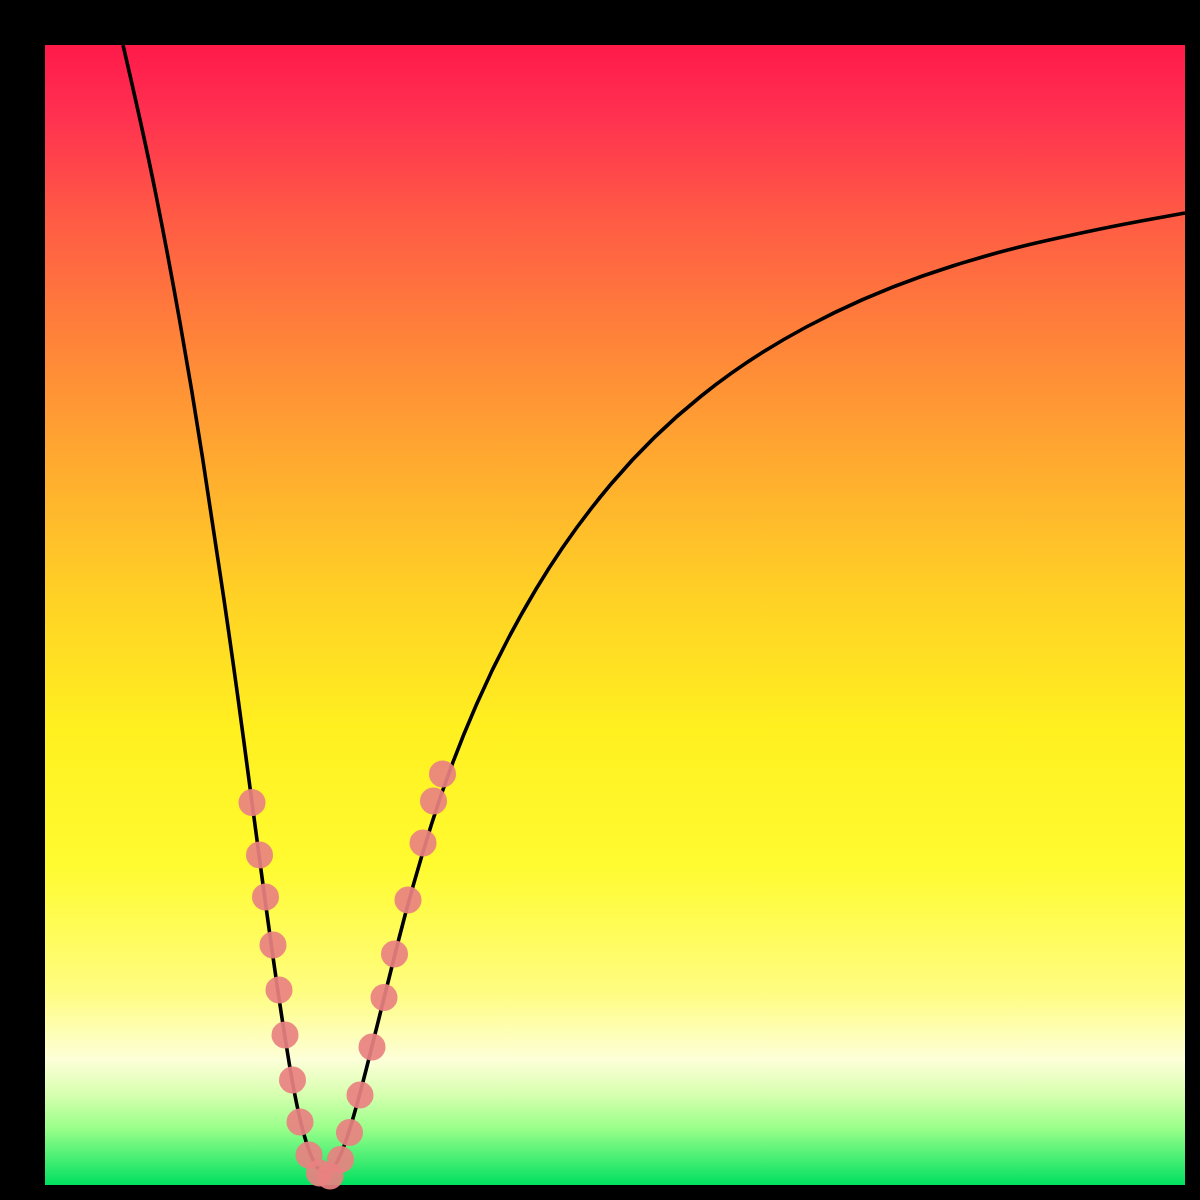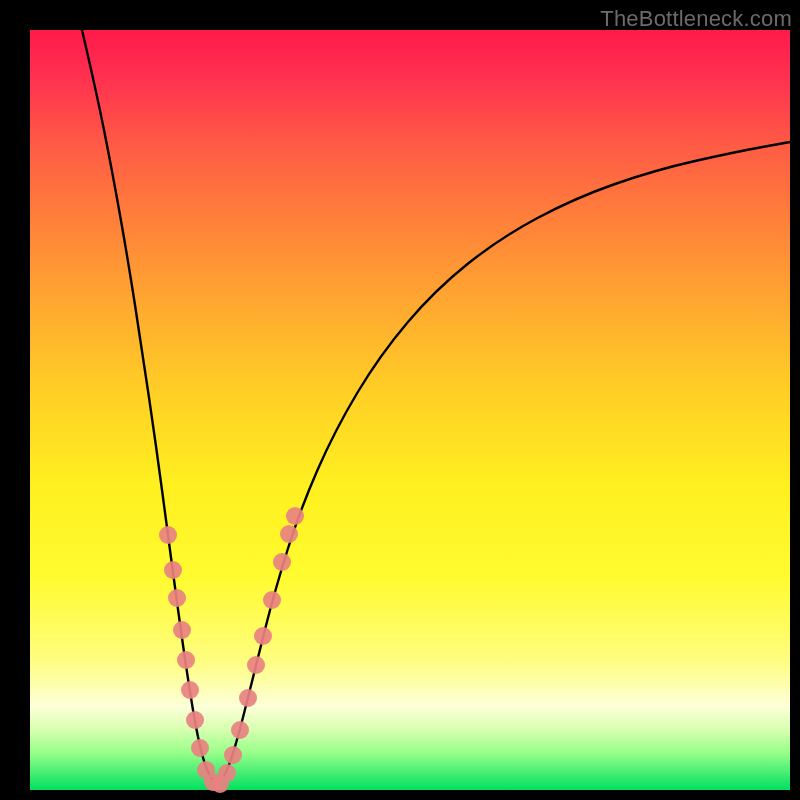--- a/index.html
+++ b/index.html
@@ -77,14 +77,13 @@
         <circle cx="248" cy="698" r="9" fill="#e98181" fill-opacity="0.92"></circle>
         <circle cx="256" cy="665" r="9" fill="#e98181" fill-opacity="0.92"></circle>
         <circle cx="263" cy="636" r="9" fill="#e98181" fill-opacity="0.92"></circle>
         <circle cx="272" cy="600" r="9" fill="#e98181" fill-opacity="0.92"></circle>
         <circle cx="282" cy="562" r="9" fill="#e98181" fill-opacity="0.92"></circle>
         <circle cx="289" cy="534" r="9" fill="#e98181" fill-opacity="0.92"></circle>
         <circle cx="295" cy="516" r="9" fill="#e98181" fill-opacity="0.92"></circle>
       </g>
   </svg>
 
-  <div class="watermark">TheBottleneck.com</div>
 </div>
 
 </body></html>

